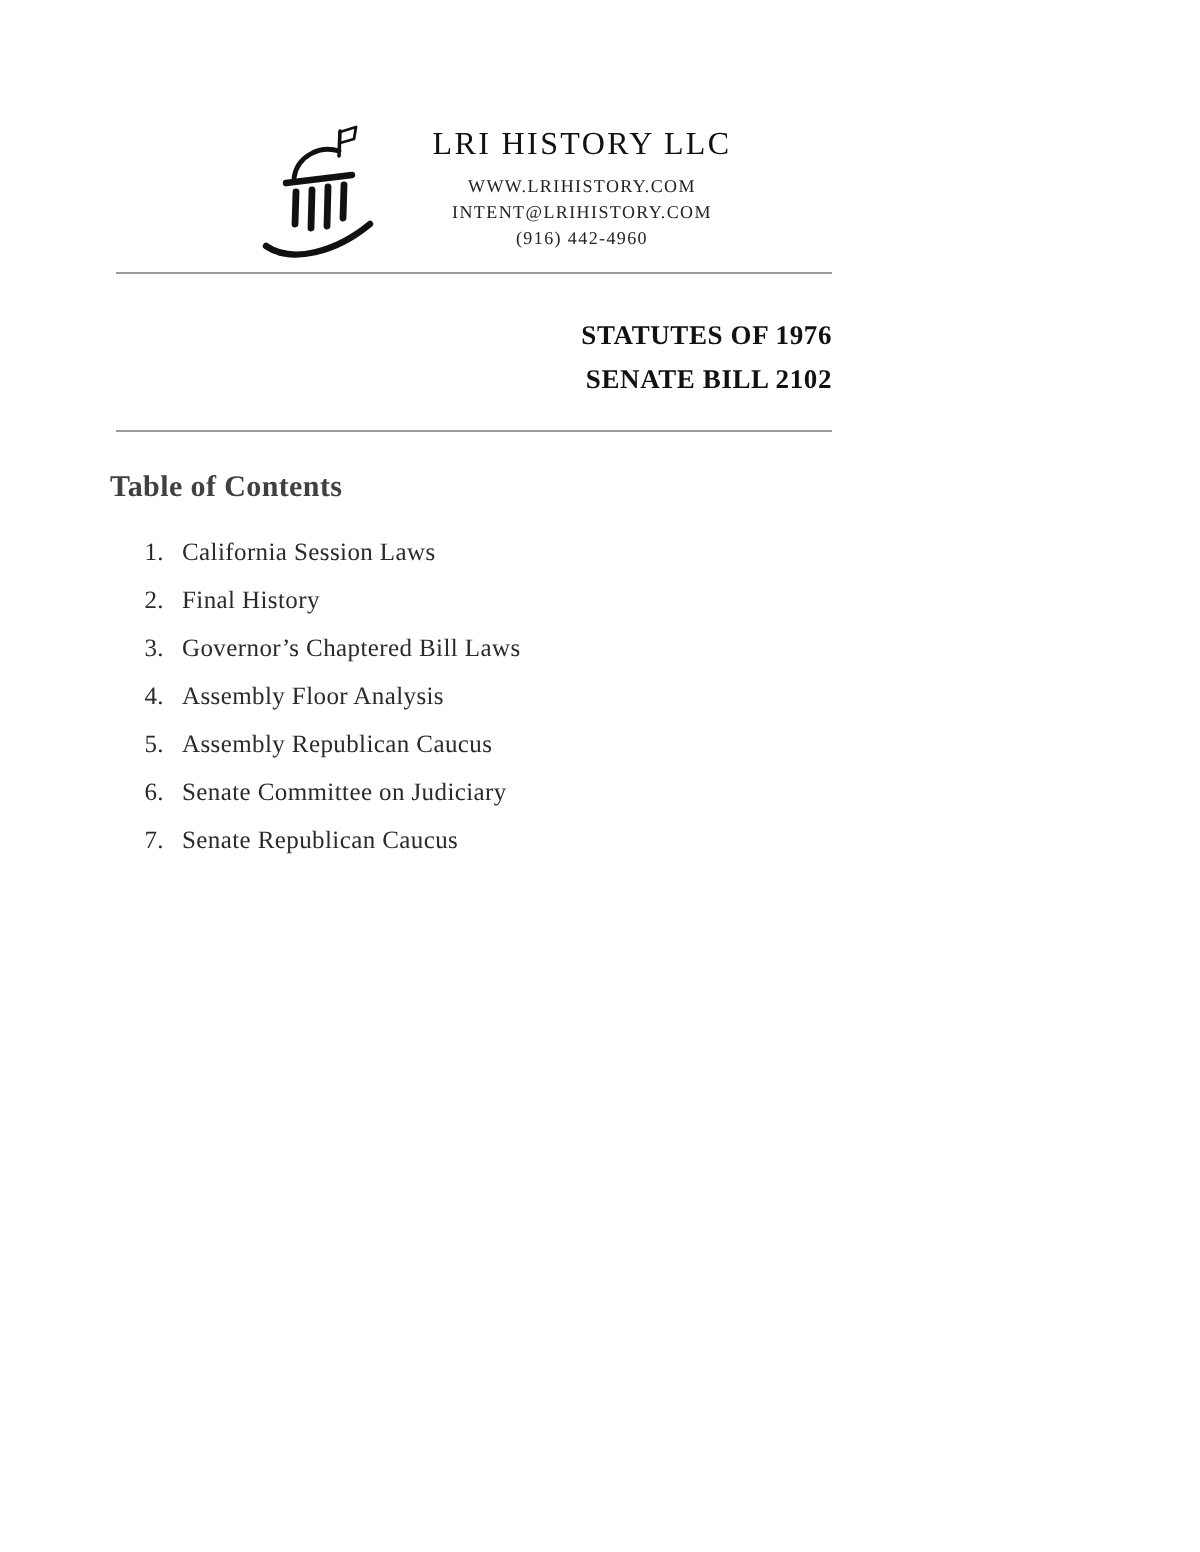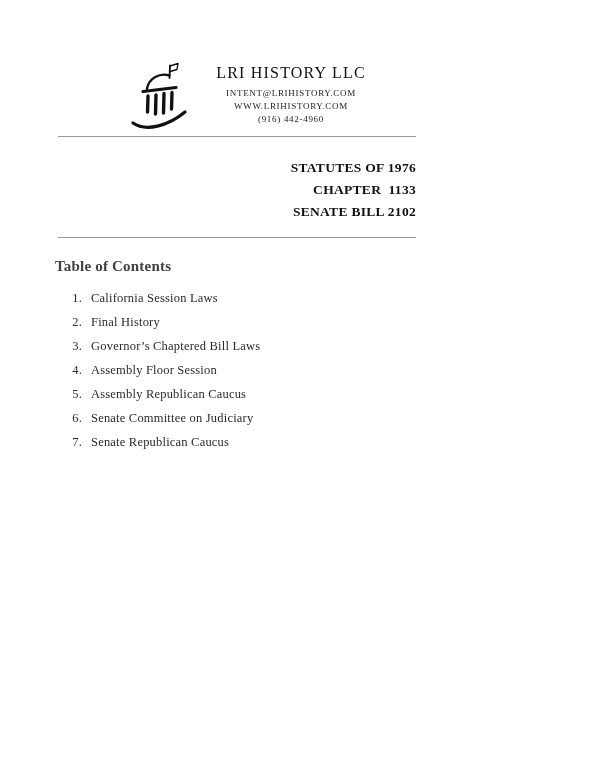--- a/index.html
+++ b/index.html
@@ -119,31 +119,30 @@
           <path d="M26 33 L25.5 52" stroke-width="3.4"></path>
           <path d="M34 31.5 L33.5 51" stroke-width="3.4"></path>
           <path d="M42 30.5 L41.5 47" stroke-width="3.4"></path>
 
           <path d="M3 61 C16 70 38 64 55 50" stroke-width="3.2"></path>
         </g>
       </svg>
     </div>
     <div class="header-text">
       <div class="company">LRI HISTORY LLC</div>
+      <div class="contact">WWW.LRIHISTORY.COM</div>
       <div class="contact">INTENT@LRIHISTORY.COM</div>
-      <div class="contact">WWW.LRIHISTORY.COM</div>
       <div class="contact">(916) 442-4960</div>
     </div>
   </header>
 
   <hr class="rule rule1">
 
   <div class="ref">
     <div>STATUTES OF 1976</div>
-    <div>CHAPTER  1133</div>
     <div>SENATE BILL 2102</div>
   </div>
 
   <hr class="rule rule2">
 
   <h1 class="toc-title">Table of Contents</h1>
 
   <ol class="toc">
     <li>
       <span class="num">1.</span>
@@ -152,21 +151,21 @@
     <li>
       <span class="num">2.</span>
       <span class="label">Final History</span>
     </li>
     <li>
       <span class="num">3.</span>
       <span class="label">Governor’s Chaptered Bill Laws</span>
     </li>
     <li>
       <span class="num">4.</span>
-      <span class="label">Assembly Floor Session</span>
+      <span class="label">Assembly Floor Analysis</span>
     </li>
     <li>
       <span class="num">5.</span>
       <span class="label">Assembly Republican Caucus</span>
     </li>
     <li>
       <span class="num">6.</span>
       <span class="label">Senate Committee on Judiciary</span>
     </li>
     <li>

